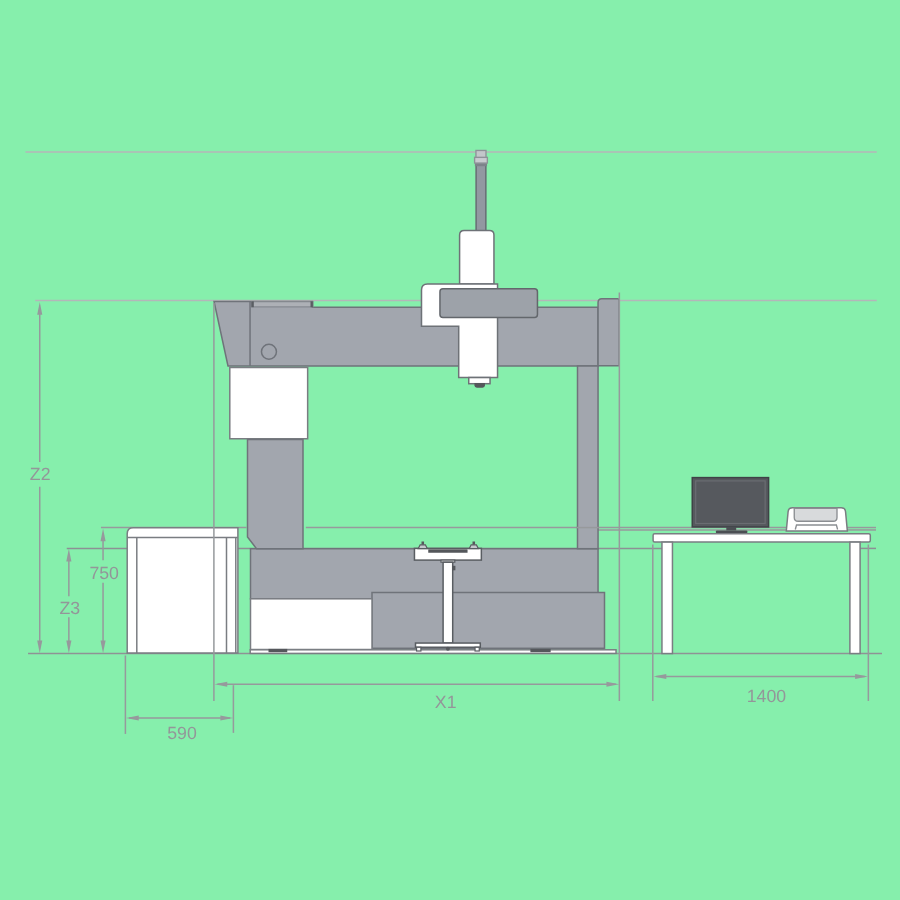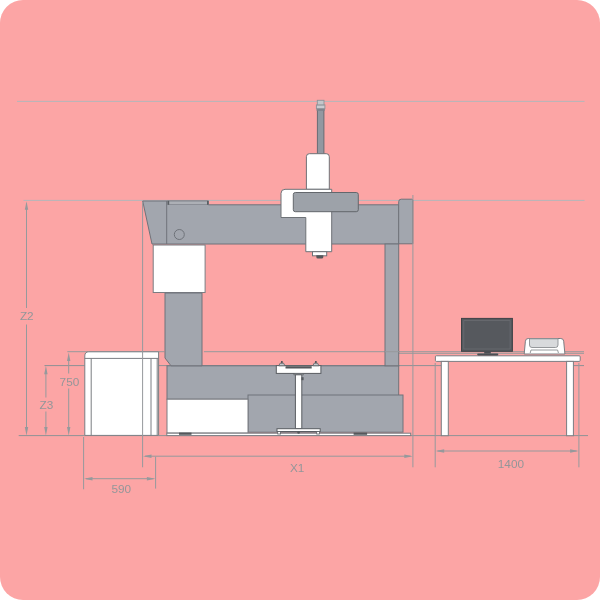--- a/index.html
+++ b/index.html
@@ -1,16 +1,16 @@
 <!DOCTYPE html>
 <html><head>
 <meta charset="utf-8">
 <style>
   html,body{margin:0;padding:0;background:#ffffff;}
-  .page{width:600px;height:600px;position:relative;background:#fca5a5;border-radius:23px;}
+  .page{width:600px;height:600px;position:relative;background:#86efac;}
   svg{display:block;}
   text{font-family:"Liberation Sans", sans-serif;fill:#939699;font-size:11.8px;}
 </style>
 </head>
 <body>
 <div class="page">
 <svg width="600" height="600" viewBox="0 0 600 600">
 
   <line x1="17" y1="101.4" x2="584.5" y2="101.4" stroke="#b4b6b9" stroke-width="1"></line>
 

